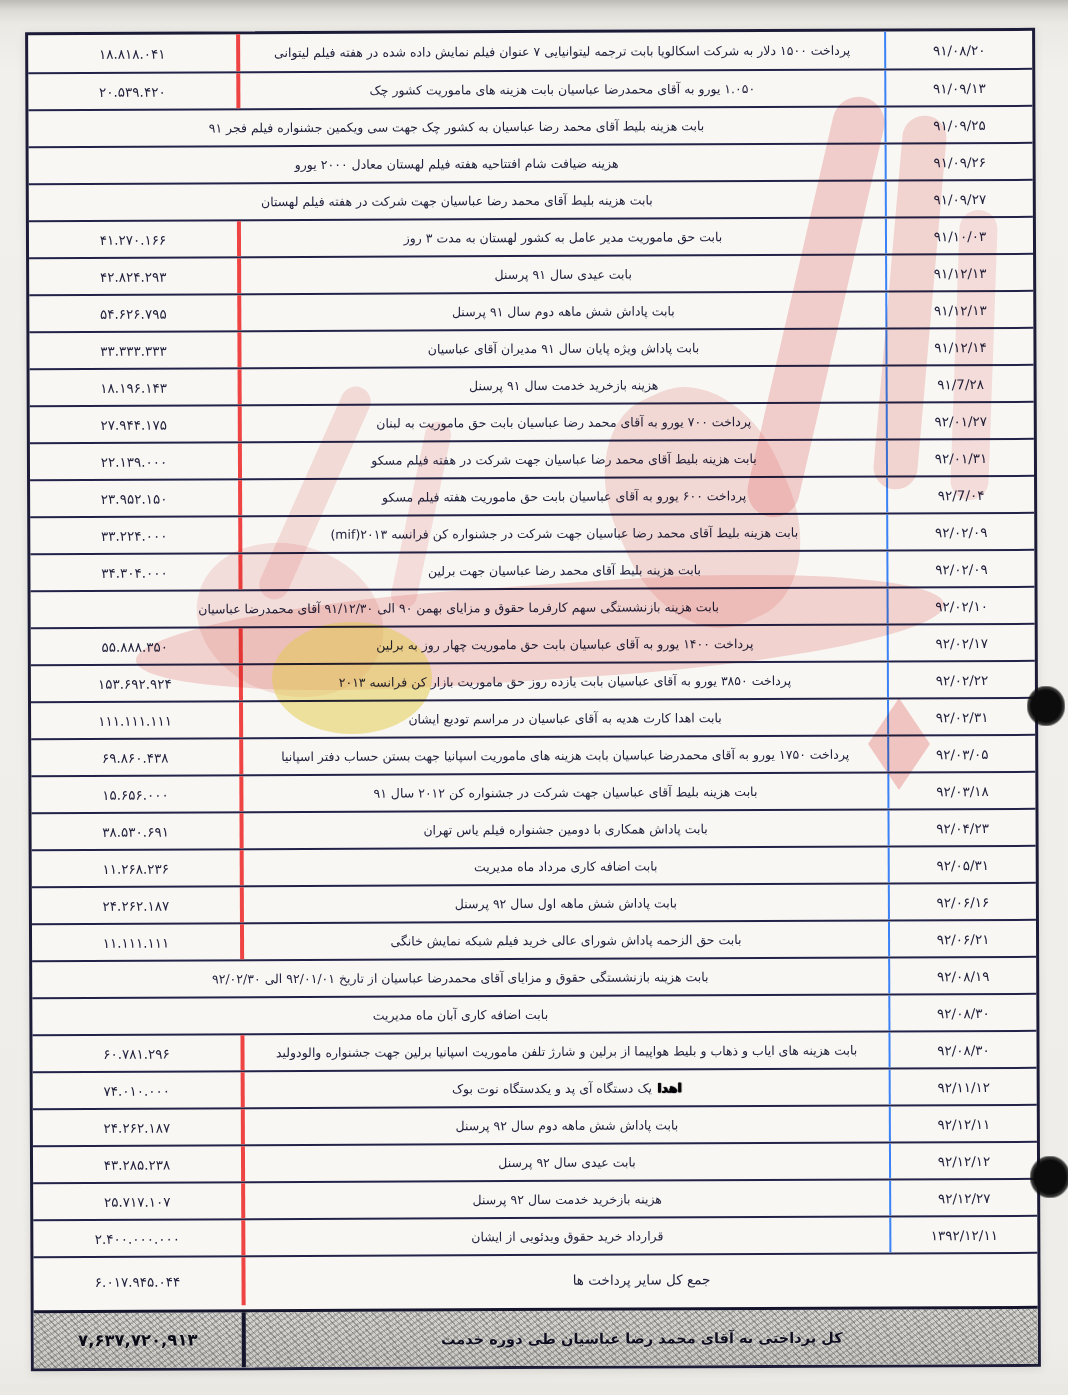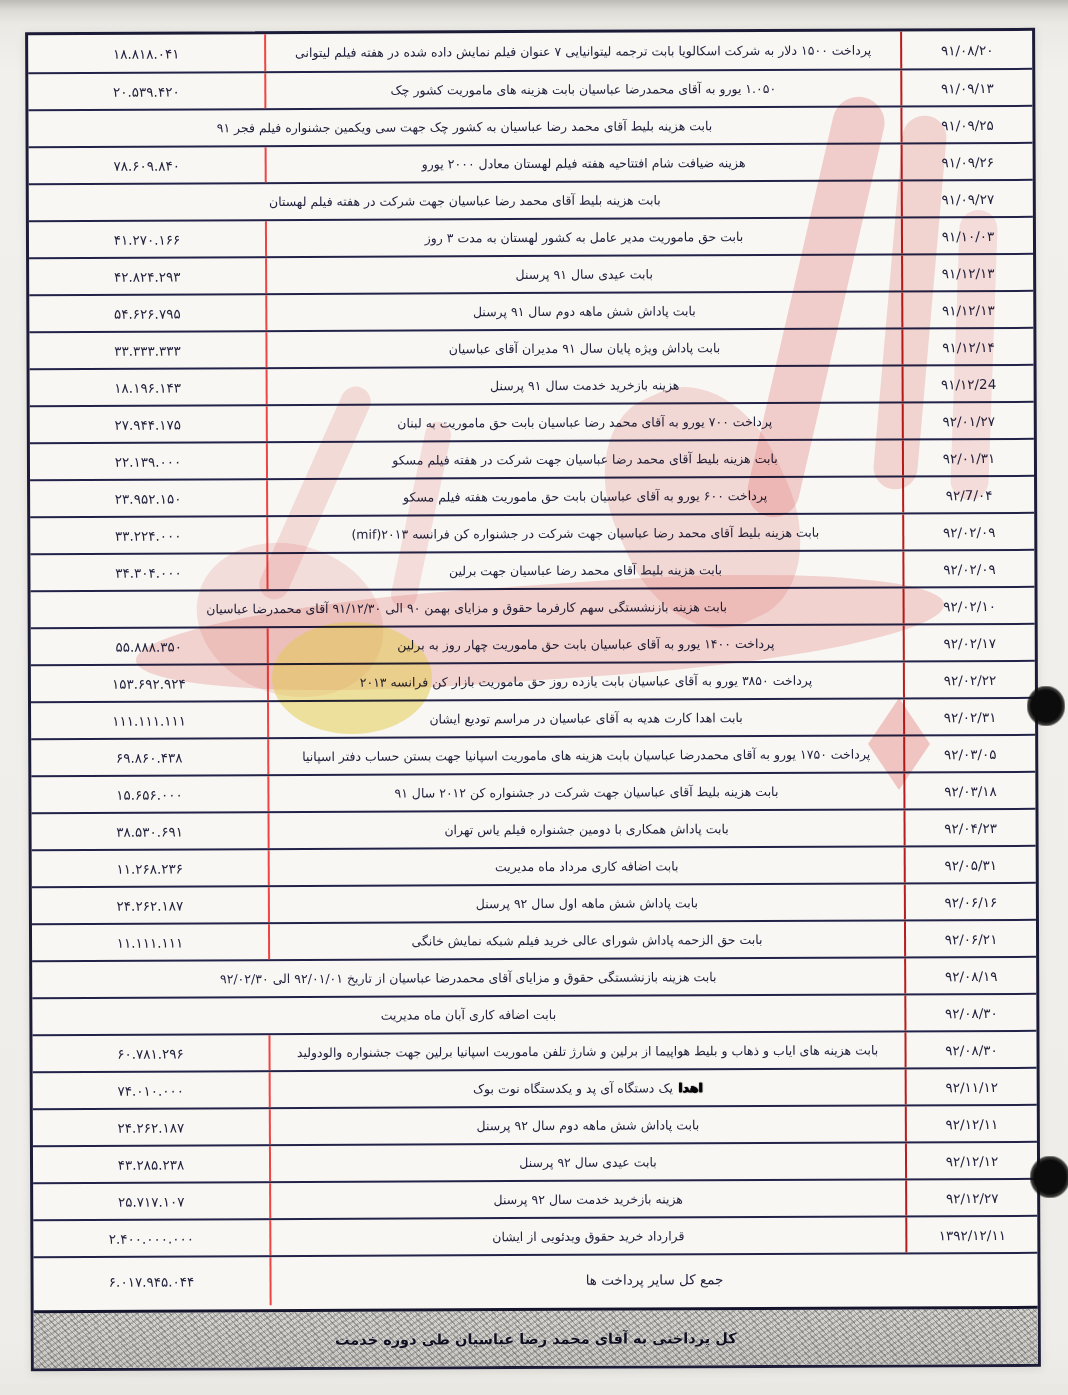--- a/index.html
+++ b/index.html
@@ -22,26 +22,26 @@
     border-top: 2px solid #23234a;
     align-items: stretch;
     background: transparent;
   }
   .row:first-child { border-top: none; }
   .cell {
     overflow: hidden; white-space: nowrap; color: #23233f;
     display: flex; align-items: center; justify-content: center;
   }
   .cell.date {
-    width: 132px; border-left: 2px solid #b91c1c;
+    width: 148px; border-left: 2px solid #3b82f6;
     font-size: 13.5px; letter-spacing: .5px;
   }
   .cell.desc { flex: 1; font-size: 12.5px; padding: 0 6px; }
   .cell.amount {
-    width: 238px; border-right: 2px solid #ef4444;
+    width: 212px; border-right: 4px solid #ef4444;
     font-size: 13.5px; letter-spacing: .5px;
   }
   .row.subtotal { height: 50px; }
   .row.subtotal .cell.desc { font-size: 13.5px; }
   .row.grand {
     height: 58px; margin-top: 4px; border-top: 3px solid #14142c;
     background:
       repeating-linear-gradient(47deg, rgba(70,70,66,0.38) 0 1px, rgba(0,0,0,0) 1px 4px),
       repeating-linear-gradient(-33deg, rgba(95,95,90,0.32) 0 2px, rgba(0,0,0,0) 2px 5px),
       linear-gradient(#d4d3cf, #c8c7c3);
@@ -96,21 +96,20 @@
         <div class="cell desc">۱.۰۵۰ یورو به آقای محمدرضا عباسیان بابت هزینه های ماموریت کشور چک</div>
         <div class="cell amount">۲۰.۵۳۹.۴۲۰</div>
       </div>
       <div class="row">
         <div class="cell date">۹۱/۰۹/۲۵</div>
         <div class="cell desc">بابت هزینه بلیط آقای محمد رضا عباسیان به کشور چک جهت سی ویکمین جشنواره فیلم فجر ۹۱</div>
       </div>
       <div class="row">
         <div class="cell date">۹۱/۰۹/۲۶</div>
         <div class="cell desc">هزینه ضیافت شام افتتاحیه هفته فیلم لهستان معادل ۲۰۰۰ یورو</div>
-        <div class="cell amount">۷۸.۶۰۹.۸۴۰</div>
       </div>
       <div class="row">
         <div class="cell date">۹۱/۰۹/۲۷</div>
         <div class="cell desc">بابت هزینه بلیط آقای محمد رضا عباسیان جهت شرکت در هفته فیلم لهستان</div>
       </div>
       <div class="row">
         <div class="cell date">۹۱/۱۰/۰۳</div>
         <div class="cell desc">بابت حق ماموریت مدیر عامل به کشور لهستان به مدت ۳ روز</div>
         <div class="cell amount">۴۱.۲۷۰.۱۶۶</div>
       </div>
@@ -123,21 +122,21 @@
         <div class="cell date">۹۱/۱۲/۱۳</div>
         <div class="cell desc">بابت پاداش شش ماهه دوم سال ۹۱ پرسنل</div>
         <div class="cell amount">۵۴.۶۲۶.۷۹۵</div>
       </div>
       <div class="row">
         <div class="cell date">۹۱/۱۲/۱۴</div>
         <div class="cell desc">بابت پاداش ویژه پایان سال ۹۱ مدیران آقای عباسیان</div>
         <div class="cell amount">۳۳.۳۳۳.۳۳۳</div>
       </div>
       <div class="row">
-        <div class="cell date">۹۱/۱۲/24</div>
+        <div class="cell date">۹۱/7/۲۸</div>
         <div class="cell desc">هزینه بازخرید خدمت سال ۹۱ پرسنل</div>
         <div class="cell amount">۱۸.۱۹۶.۱۴۳</div>
       </div>
       <div class="row">
         <div class="cell date">۹۲/۰۱/۲۷</div>
         <div class="cell desc">پرداخت ۷۰۰ یورو به آقای محمد رضا عباسیان بابت حق ماموریت به لبنان</div>
         <div class="cell amount">۲۷.۹۴۴.۱۷۵</div>
       </div>
       <div class="row">
         <div class="cell date">۹۲/۰۱/۳۱</div>
@@ -248,20 +247,21 @@
       </div>
     </div>
 
   <div class="row subtotal">
     <div class="cell desc">جمع کل سایر پرداخت ها</div>
     <div class="cell amount">۶.۰۱۷.۹۴۵.۰۴۴</div>
   </div>
 
   <div class="row grand">
     <div class="cell desc">کل پرداختی به آقای محمد رضا عباسیان طی دوره خدمت</div>
+    <div class="cell amount">۷,۶۳۷,۷۲۰,۹۱۳</div>
   </div>
 </div>
 
 <div class="watermark">
   <div class="wm-s1"></div>
   <div class="wm-s2"></div>
   <div class="wm-s3"></div>
   <div class="wm-s4"></div>
   <div class="wm-s5"></div>
   <div class="wm-b1"></div>

